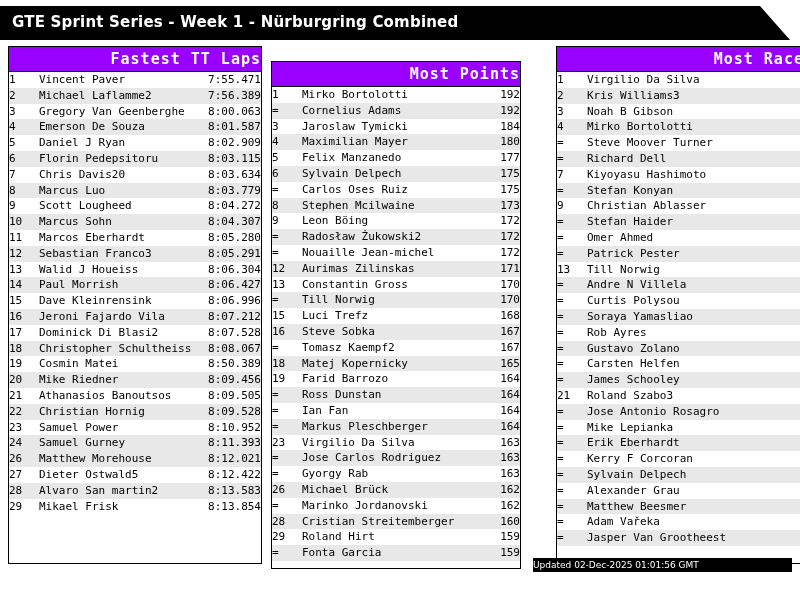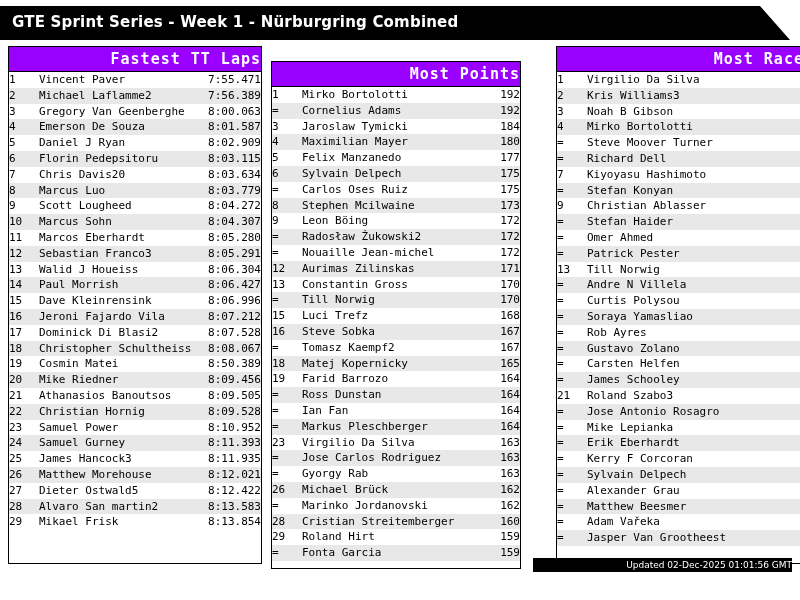--- a/index.html
+++ b/index.html
@@ -112,21 +112,21 @@
     position: absolute;
     left: 533px;
     top: 558px;
     width: 259px;
     height: 14px;
     background: #000000;
     color: #ffffff;
     font-family: "DejaVu Sans", sans-serif;
     font-size: 9px;
     line-height: 14px;
-    text-align: right;
+    text-align: left;
   }
 </style>
 </head>
 <body>
 
 <div class="page">
 
   <div class="title-bar">
     <div class="title-bg"></div>
     <div class="title-text">GTE Sprint Series - Week 1 - Nürburgring Combined</div>
@@ -249,25 +249,20 @@
           <tr>
             <td class="pos">23</td>
             <td class="name">Samuel Power</td>
             <td class="val">8:10.952</td>
           </tr>
           <tr class="alt">
             <td class="pos">24</td>
             <td class="name">Samuel Gurney</td>
             <td class="val">8:11.393</td>
           </tr>
-          <tr>
-            <td class="pos">25</td>
-            <td class="name">James Hancock3</td>
-            <td class="val">8:11.935</td>
-          </tr>
           <tr class="alt">
             <td class="pos">26</td>
             <td class="name">Matthew Morehouse</td>
             <td class="val">8:12.021</td>
           </tr>
           <tr>
             <td class="pos">27</td>
             <td class="name">Dieter Ostwald5</td>
             <td class="val">8:12.422</td>
           </tr>

